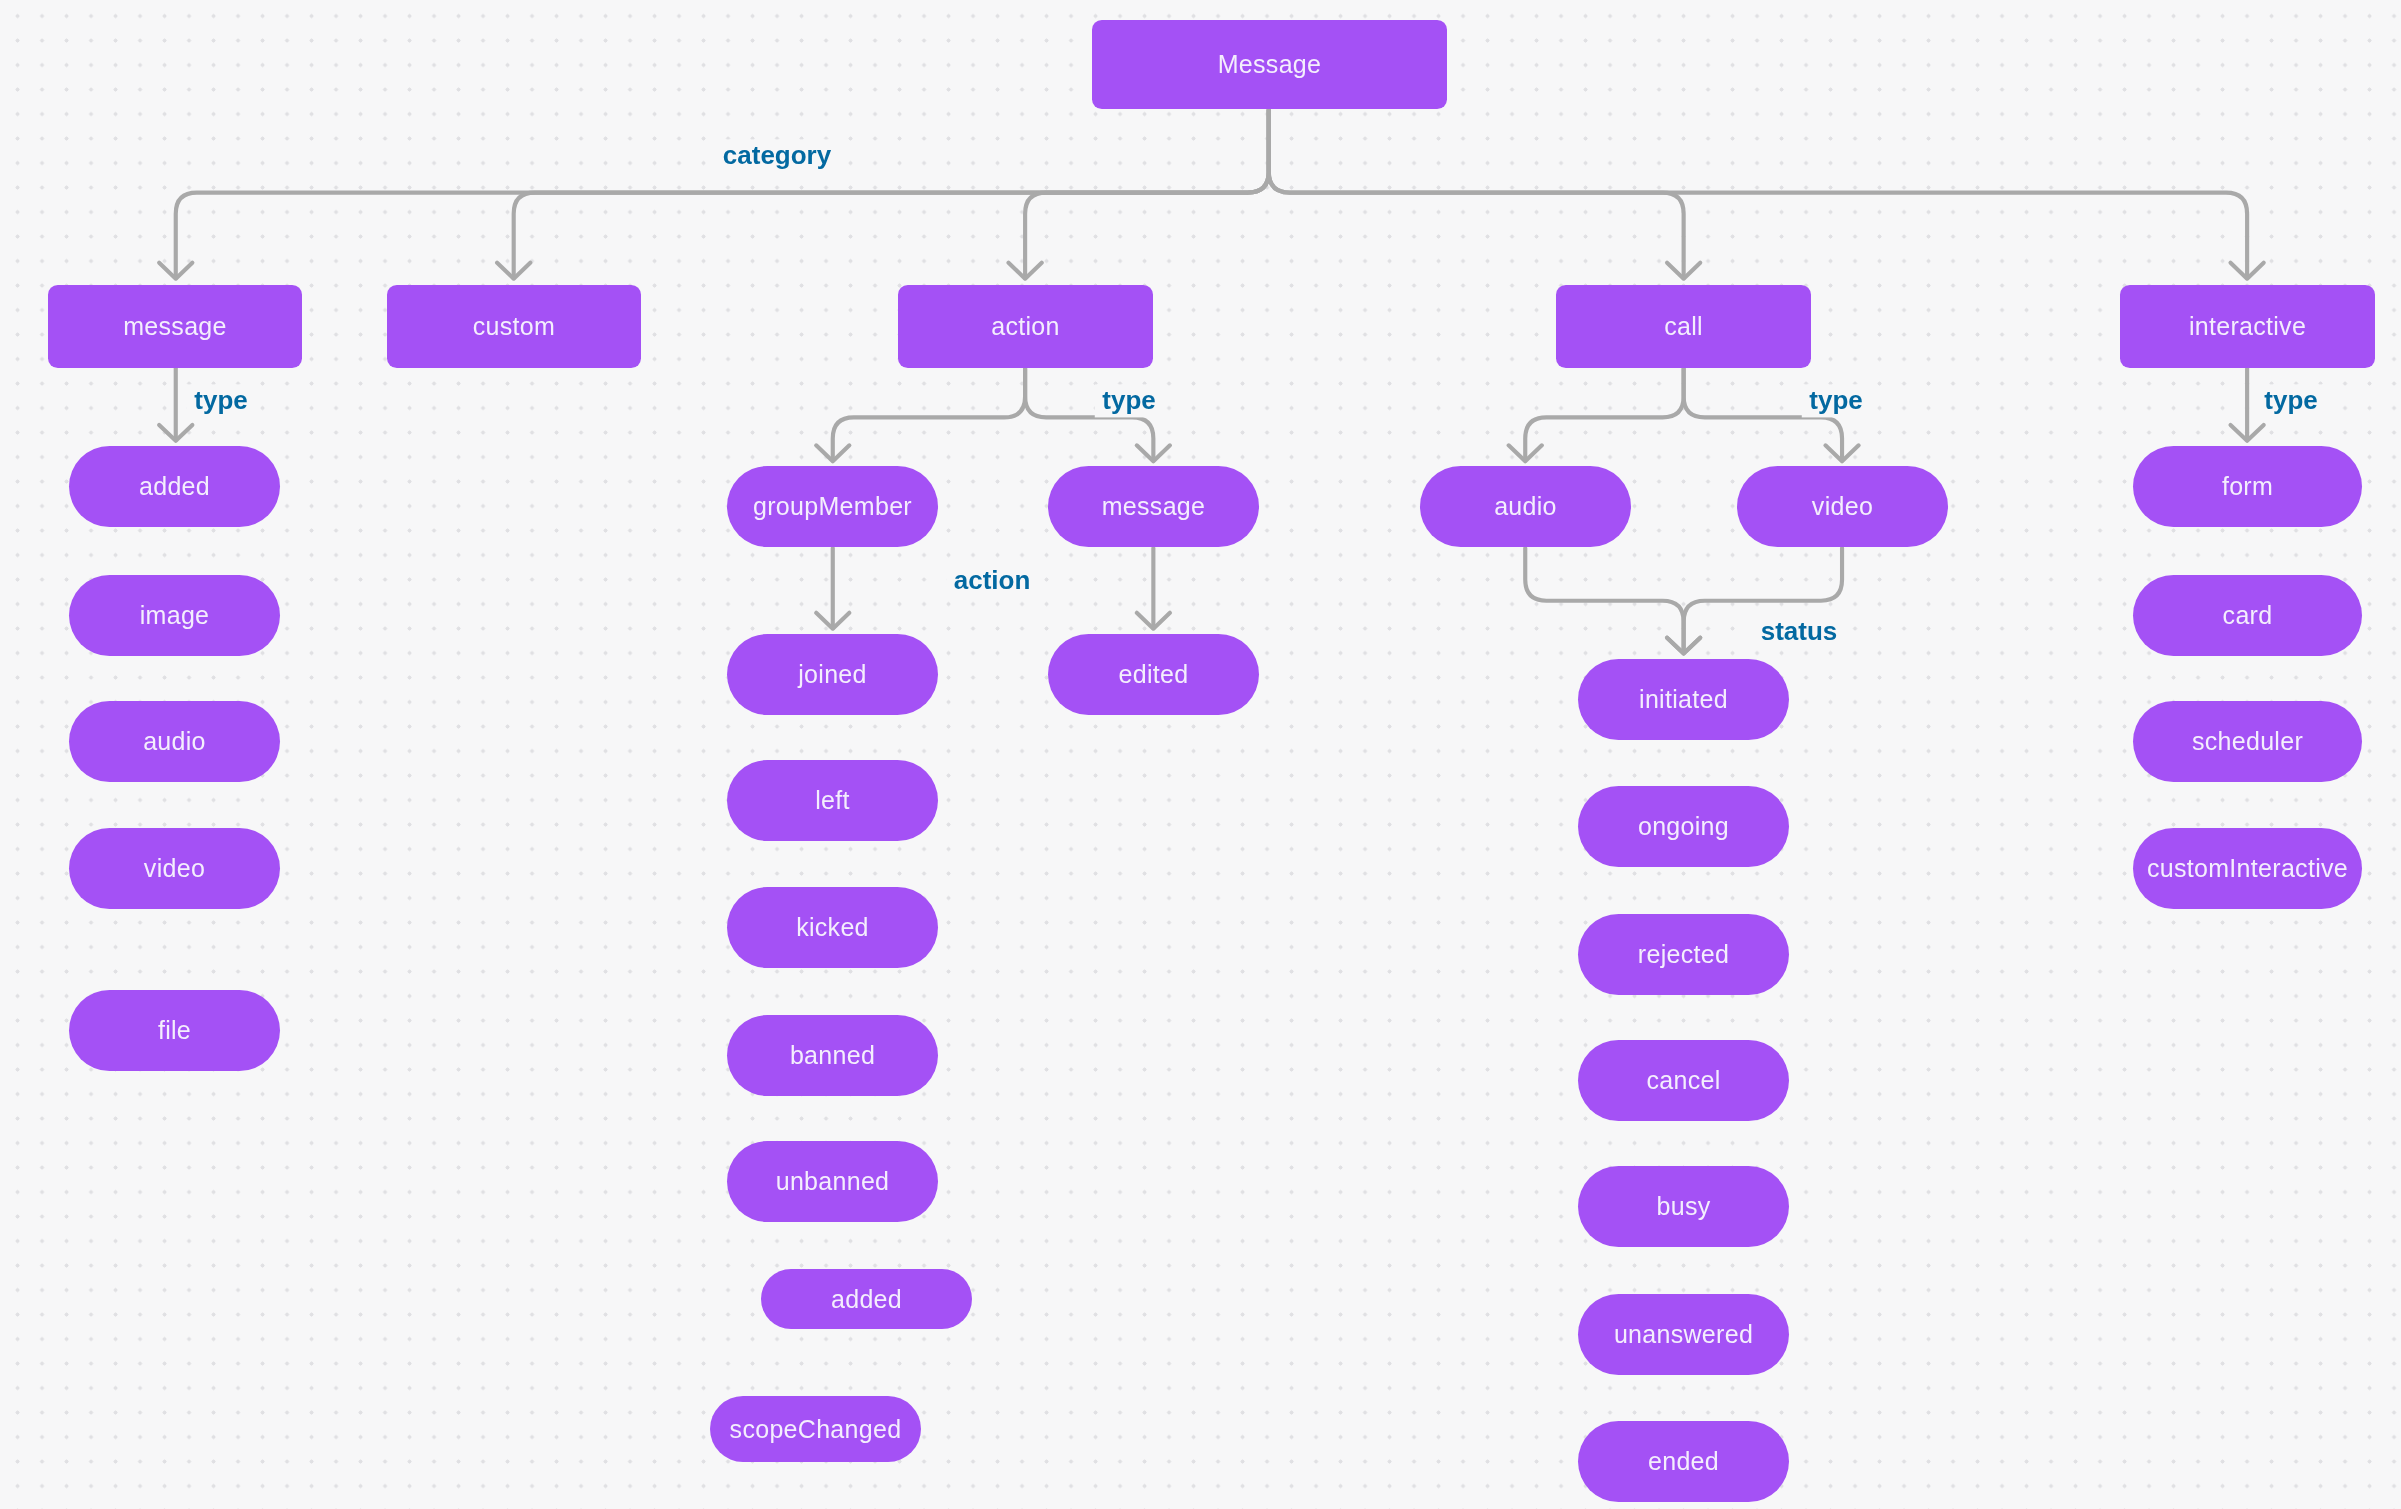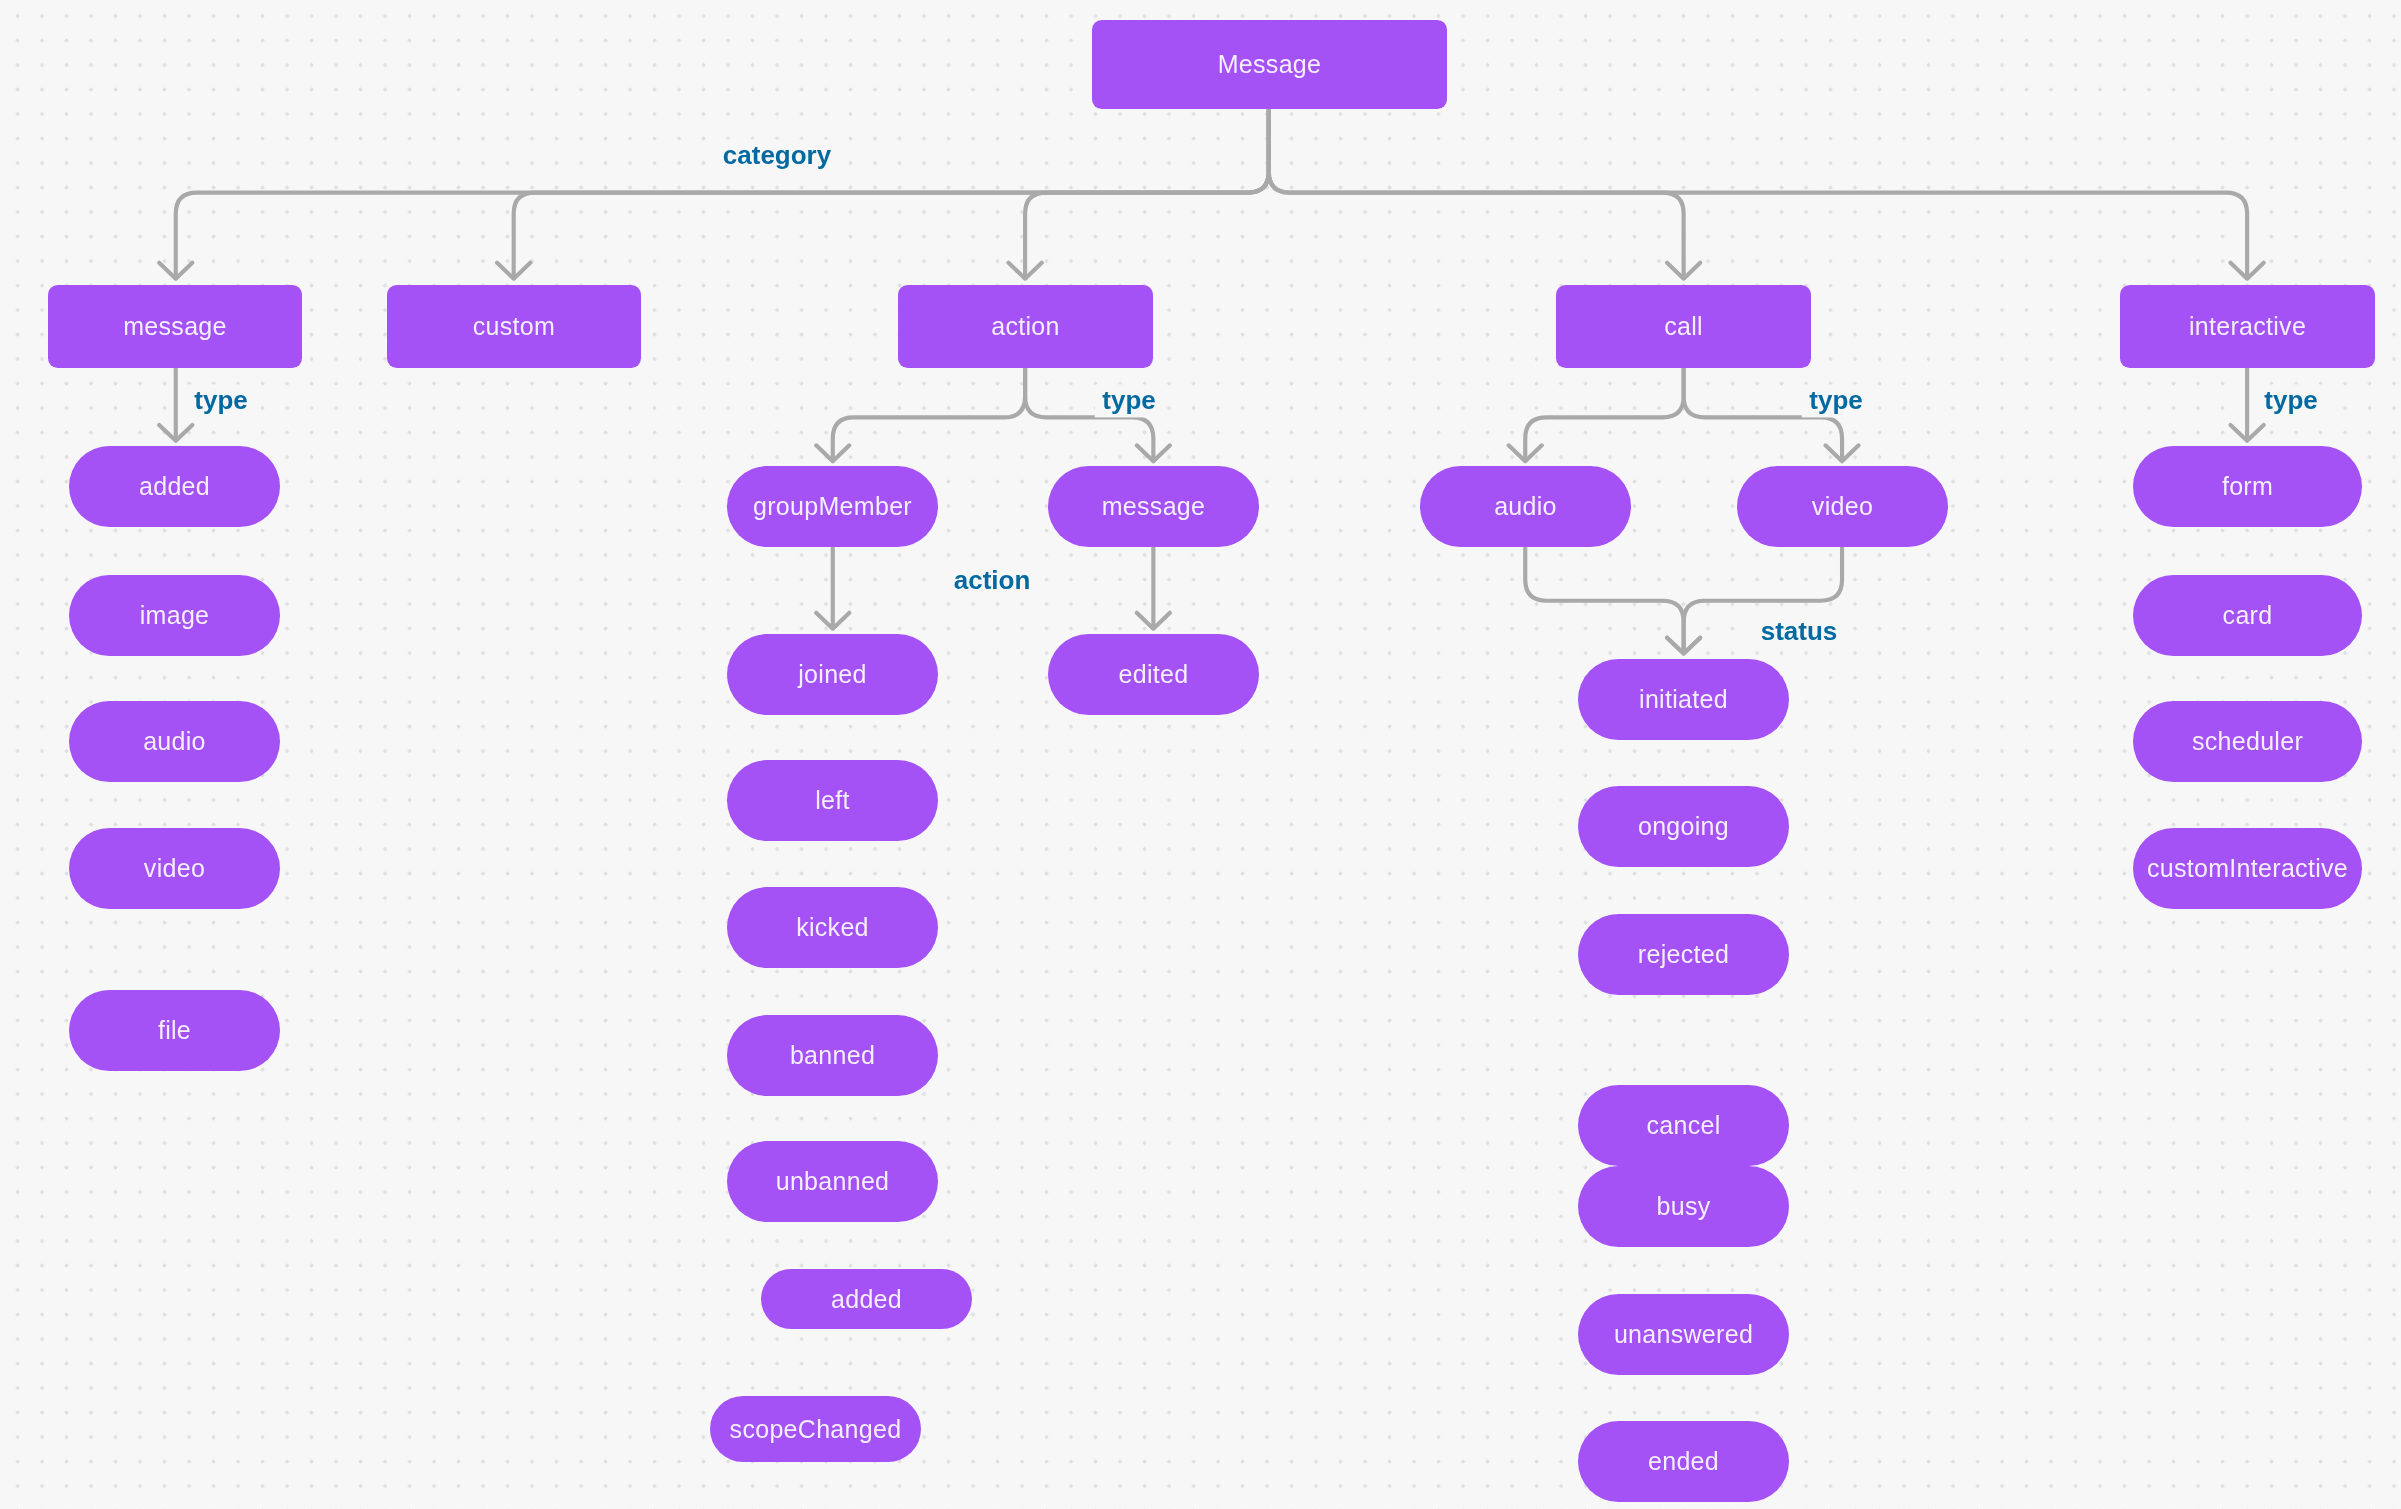--- a/index.html
+++ b/index.html
@@ -112,21 +112,21 @@
   <div class="node pill" style="left:710px; top:1396px; width:211px; height:66px;">scopeChanged</div>
 
   <div class="node pill" style="left:1048px; top:634px; width:211px; height:81px;">edited</div>
 
   <div class="node pill" style="left:1420px; top:466px; width:211px; height:81px;">audio</div>
   <div class="node pill" style="left:1737px; top:466px; width:211px; height:81px;">video</div>
 
   <div class="node pill" style="left:1578px; top:659px; width:211px; height:81px;">initiated</div>
   <div class="node pill" style="left:1578px; top:786px; width:211px; height:81px;">ongoing</div>
   <div class="node pill" style="left:1578px; top:914px; width:211px; height:81px;">rejected</div>
-  <div class="node pill" style="left:1578px; top:1040px; width:211px; height:81px;margin-top:45px;">cancel</div>
+  <div class="node pill" style="left:1578px; top:1040px; width:211px; height:81px;">cancel</div>
   <div class="node pill" style="left:1578px; top:1166px; width:211px; height:81px;">busy</div>
   <div class="node pill" style="left:1578px; top:1294px; width:211px; height:81px;">unanswered</div>
   <div class="node pill" style="left:1578px; top:1421px; width:211px; height:81px;">ended</div>
 
   <div class="node pill" style="left:2133px; top:446px; width:229px; height:81px;">form</div>
   <div class="node pill" style="left:2133px; top:575px; width:229px; height:81px;">card</div>
   <div class="node pill" style="left:2133px; top:701px; width:229px; height:81px;">scheduler</div>
   <div class="node pill" style="left:2133px; top:828px; width:229px; height:81px;">customInteractive</div>
 
   <div class="edge-label" style="left:777px; top:156px;">category</div>

